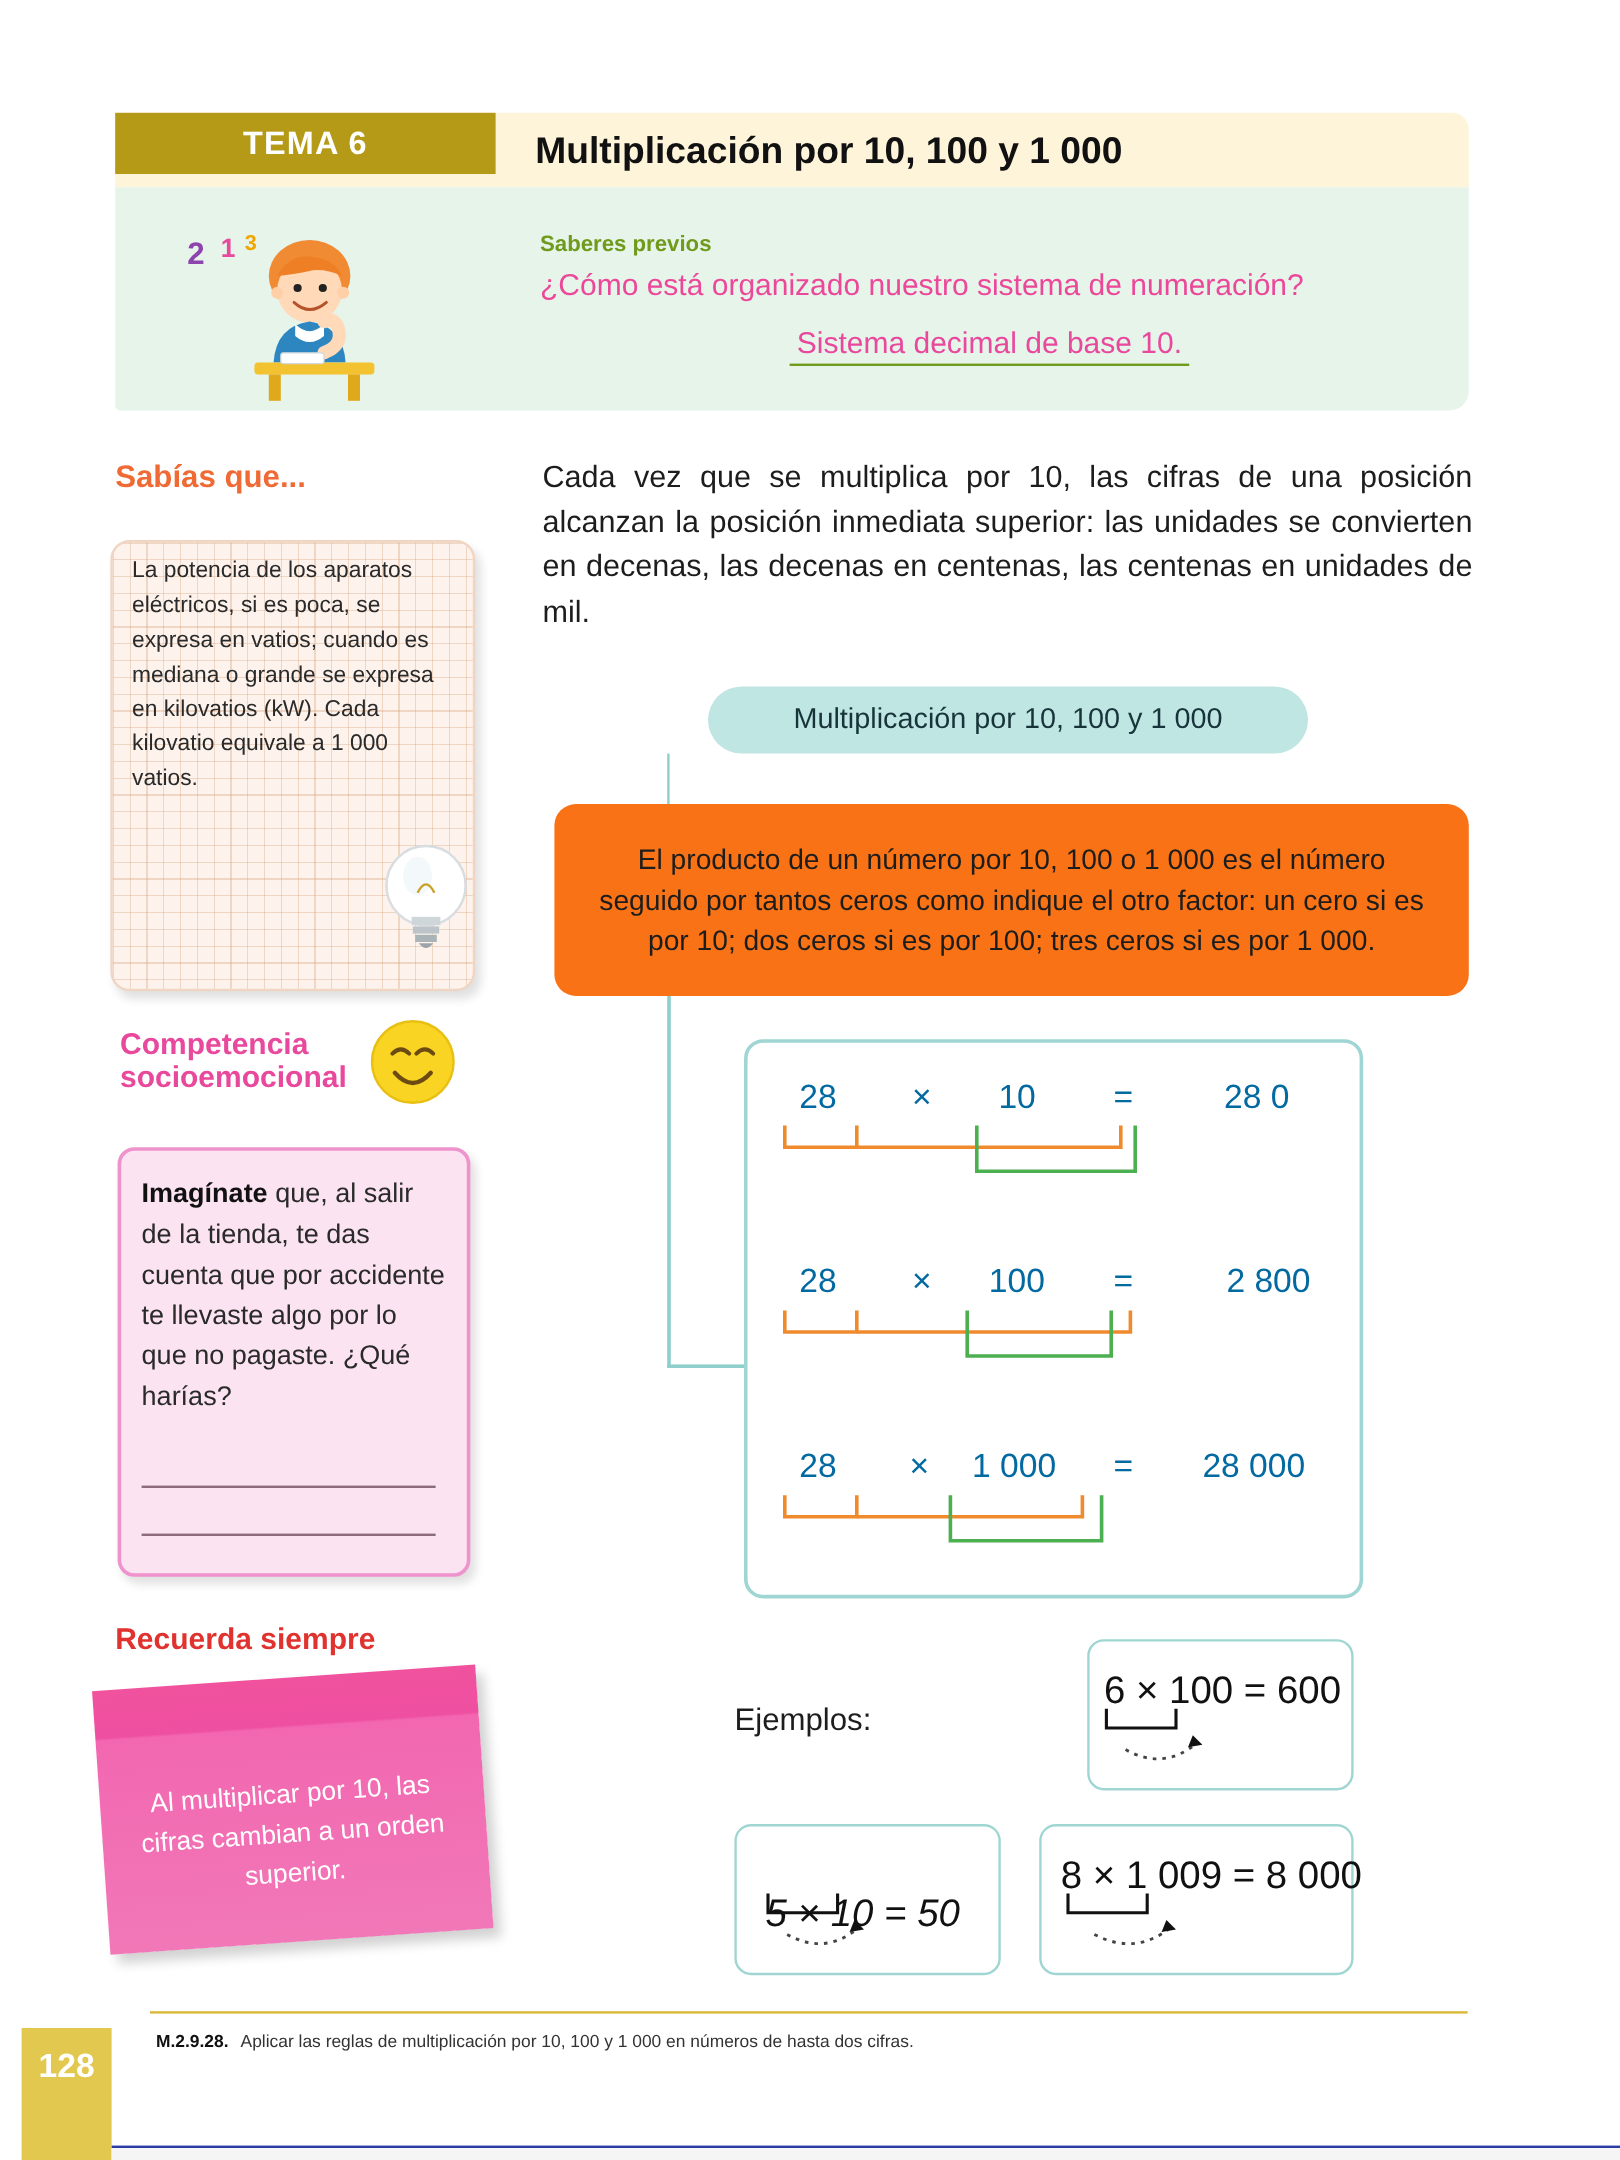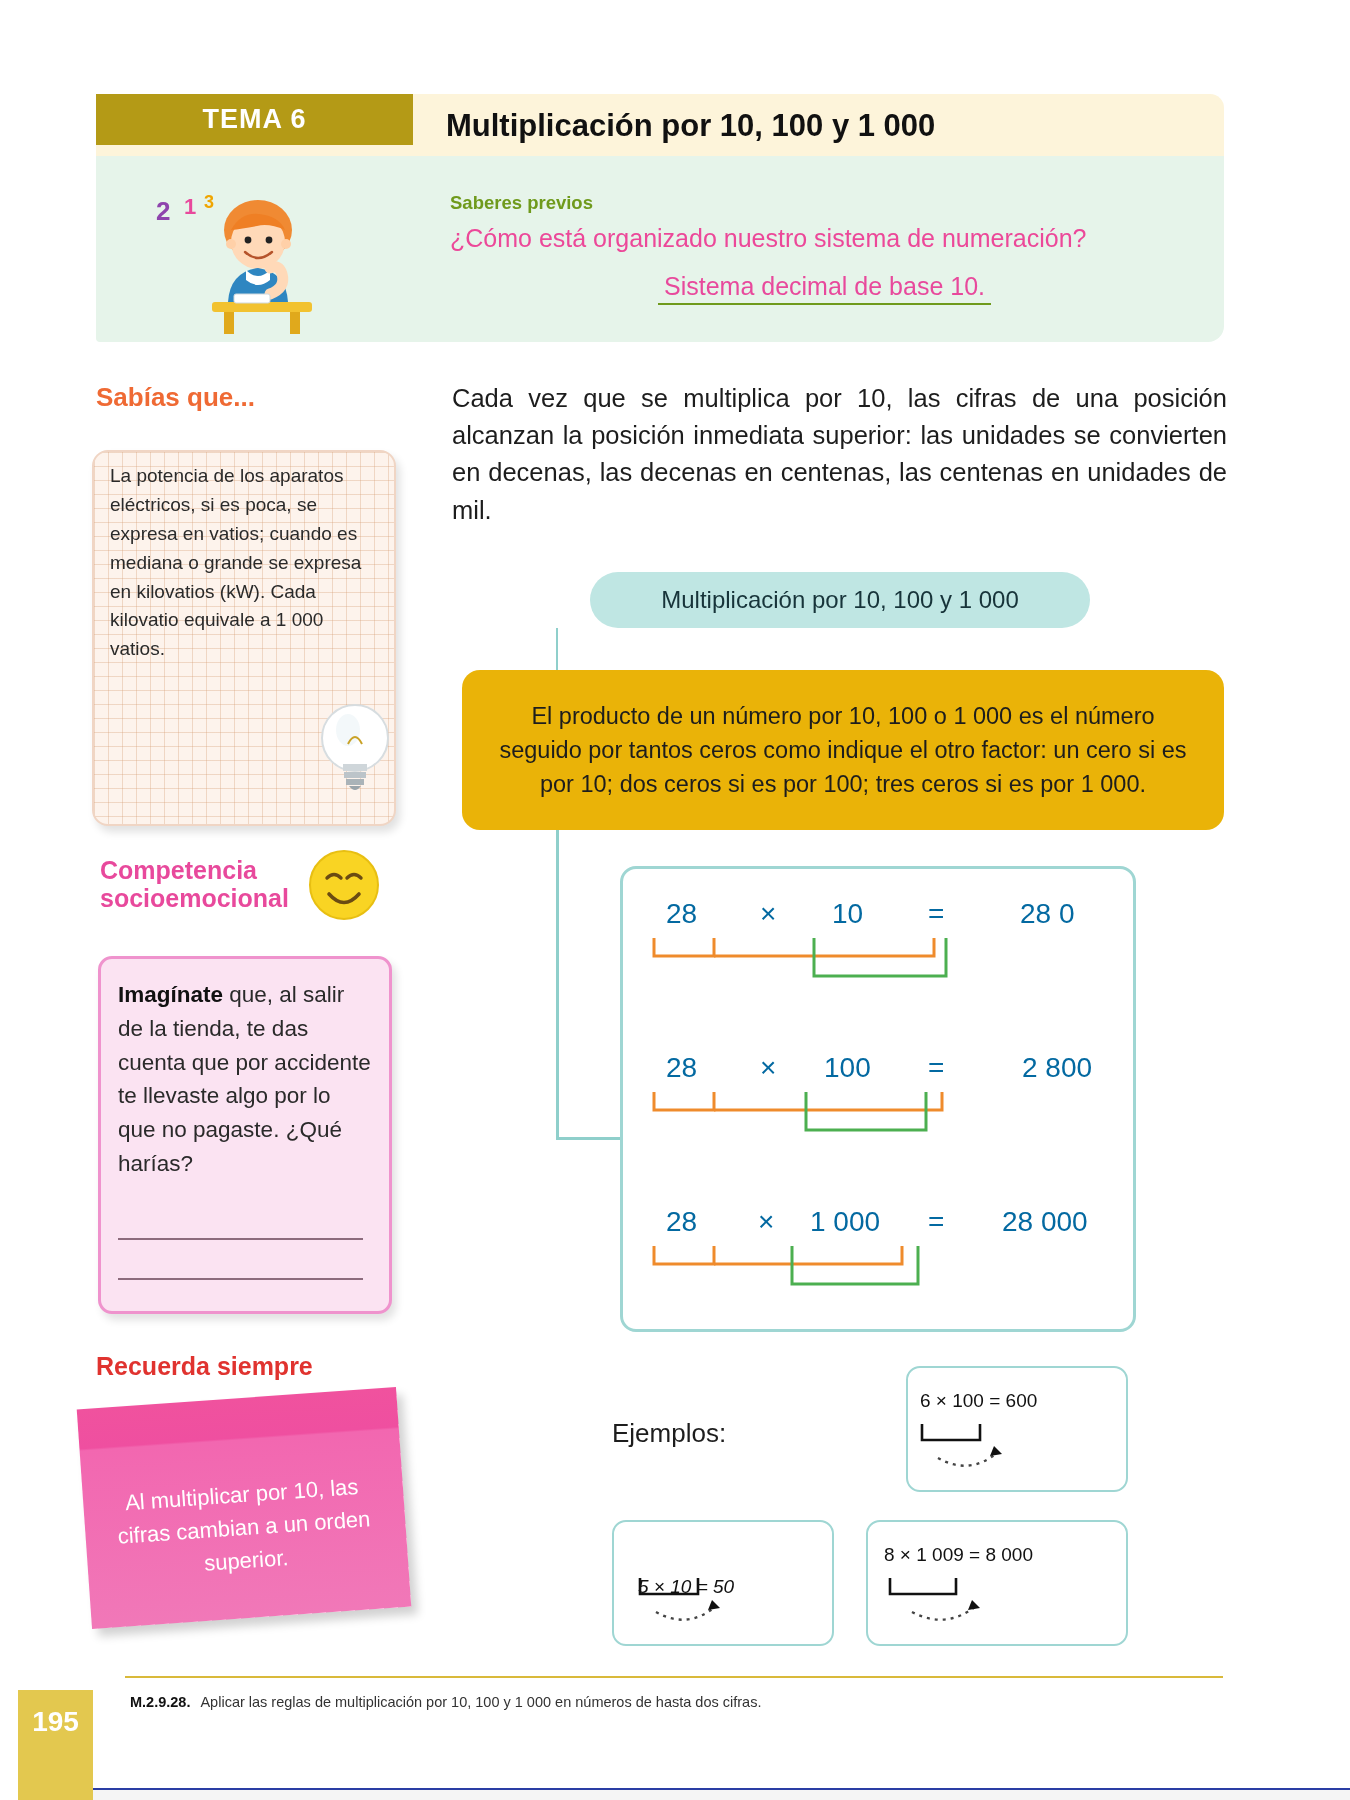--- a/index.html
+++ b/index.html
@@ -295,21 +295,21 @@
     justify-content: center;
     font-size: 24px;
     color: #17343a;
   }
   .concept-box {
     position: absolute;
     left: 462px;
     top: 670px;
     width: 762px;
     height: 160px;
-    background: #eab308;
+    background: #f97316;
     border-radius: 18px;
     display: flex;
     align-items: center;
     justify-content: center;
   }
   .concept-box p {
     margin: 0;
     width: 700px;
     text-align: center;
     font-size: 23.5px;
@@ -365,21 +365,21 @@
     position: absolute;
     border: 2.5px solid #9fd6d3;
     border-radius: 14px;
     background: #ffffff;
   }
   .ex1 { left: 906px; top: 1366px; width: 218px; height: 122px; }
   .ex2 { left: 612px; top: 1520px; width: 218px; height: 122px; }
   .ex3 { left: 866px; top: 1520px; width: 258px; height: 122px; }
   .ex-text {
     position: absolute;
-    font-size: 19px;
+    font-size: 32px;
     color: #111;
     white-space: nowrap;
   }
   .ex1t { left: 920px; top: 1390px; }
   .ex2t { left: 638px; top: 1576px; font-style: italic; }
   .ex3t { left: 884px; top: 1544px; }
 
   svg { display: block; }
 </style>
 </head>
@@ -538,14 +538,14 @@
 <svg style="position:absolute; left:886px; top:1574px;" width="220" height="60">
   <path d="M4 4 v16 h66 v-16" stroke="#111" stroke-width="2.6" fill="none"></path>
   <path d="M26 38 q34 18 64 -6" stroke="#444" stroke-width="2.4" fill="none" stroke-dasharray="3 5"></path>
   <path d="M86 26 l8 8 l-12 2 z" fill="#111"></path>
 </svg>
 
 <div class="bottom-rule"></div>
 <div class="footer-objective">
   <span class="code">M.2.9.28.</span><span class="txt">Aplicar las reglas de multiplicación por 10, 100 y 1 000 en números de hasta dos cifras.</span>
 </div>
-<div class="page-number-box">195</div>
+<div class="page-number-box">128</div>
 <div class="bottom-blue-strip"></div>
 
 </body></html>

